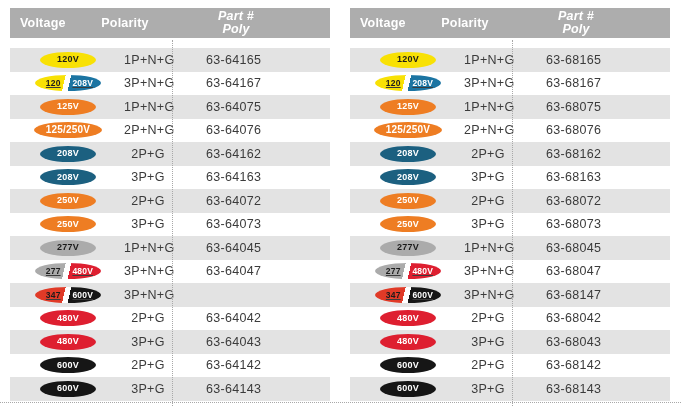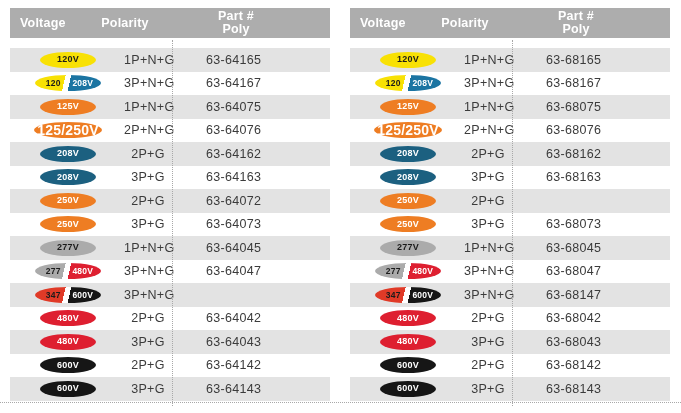--- a/index.html
+++ b/index.html
@@ -10,38 +10,38 @@
   }
   .wrap{display:flex;gap:20px;padding:8px 11px 0 10px;}
   .table{width:320px;position:relative;}
   .thead{
     height:30px;background:#ADADAD;color:#ffffff;
     display:grid;grid-template-columns:72px 86px 1fr;
     align-items:center;font-weight:bold;font-size:12.5px;letter-spacing:.2px;
   }
   .h-voltage{text-align:left;padding-left:10px;}
   .h-polarity{text-align:center;}
-  .h-part{text-align:center;padding-right:26px;line-height:13px;}
+  .h-part{text-align:center;padding-right:26px;line-height:13px;font-style:italic;}
   .tgap{height:10px;}
   .row{
     height:23.5px;display:grid;grid-template-columns:100px 62px 1fr;
     align-items:center;font-size:12.5px;color:#3B3B3B;letter-spacing:.3px;
   }
   .row.alt{background:#E3E3E3;}
   .vcell{display:flex;justify-content:center;padding-left:16px;}
   .pcell{text-align:center;padding-left:14px;white-space:nowrap;}
   .ncell{text-align:left;padding-left:34px;white-space:nowrap;}
   .badge{
     display:inline-flex;align-items:center;justify-content:center;
     height:16px;border-radius:50%;font-weight:bold;font-size:9px;
     letter-spacing:.2px;line-height:1;white-space:nowrap;
   }
   .badge.solid{width:56px;}
-  .badge.solid.wide{width:68px;font-size:14px;}
-  .badge.split{width:66px;font-size:8.5px;}
+  .badge.solid.wide{width:68px;font-size:10px;}
+  .badge.split{width:66px;font-size:8.5px;text-decoration:underline;}
   .badge.split i{
     font-style:normal;display:block;width:50%;text-align:center;
   }
   .badge.split i:first-child{padding-left:5px;padding-right:2px;}
   .badge.split i:last-child{padding-right:5px;padding-left:1px;}
   .vline{
     position:absolute;left:162px;top:32px;height:366px;width:0;
     border-left:1px dotted #A8A8A8;
   }
   .bottom-dots{
@@ -236,20 +236,21 @@
             <span class="badge solid" style="background: rgb(28, 96, 128); color: rgb(255, 255, 255);">208V</span>
           </div>
           <div class="pcell">3P+G</div>
           <div class="ncell">63-68163</div>
         </div>
         <div class="row alt">
           <div class="vcell">
             <span class="badge solid" style="background: rgb(238, 125, 35); color: rgb(255, 255, 255);">250V</span>
           </div>
           <div class="pcell">2P+G</div>
+          <div class="ncell">63-68072</div>
         </div>
         <div class="row">
           <div class="vcell">
             <span class="badge solid" style="background: rgb(238, 125, 35); color: rgb(255, 255, 255);">250V</span>
           </div>
           <div class="pcell">3P+G</div>
           <div class="ncell">63-68073</div>
         </div>
         <div class="row alt">
           <div class="vcell">

